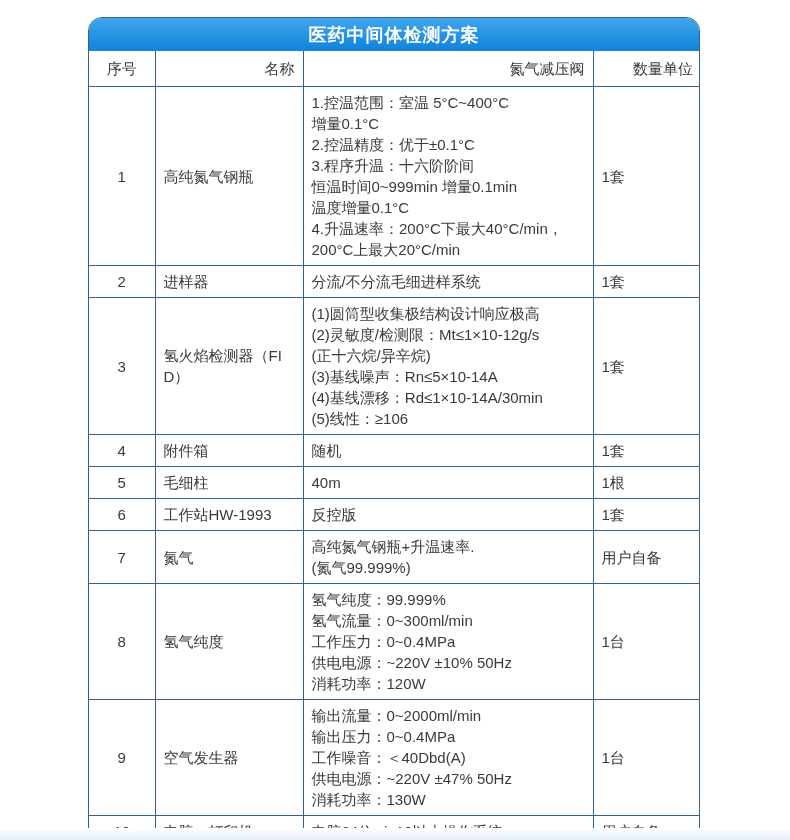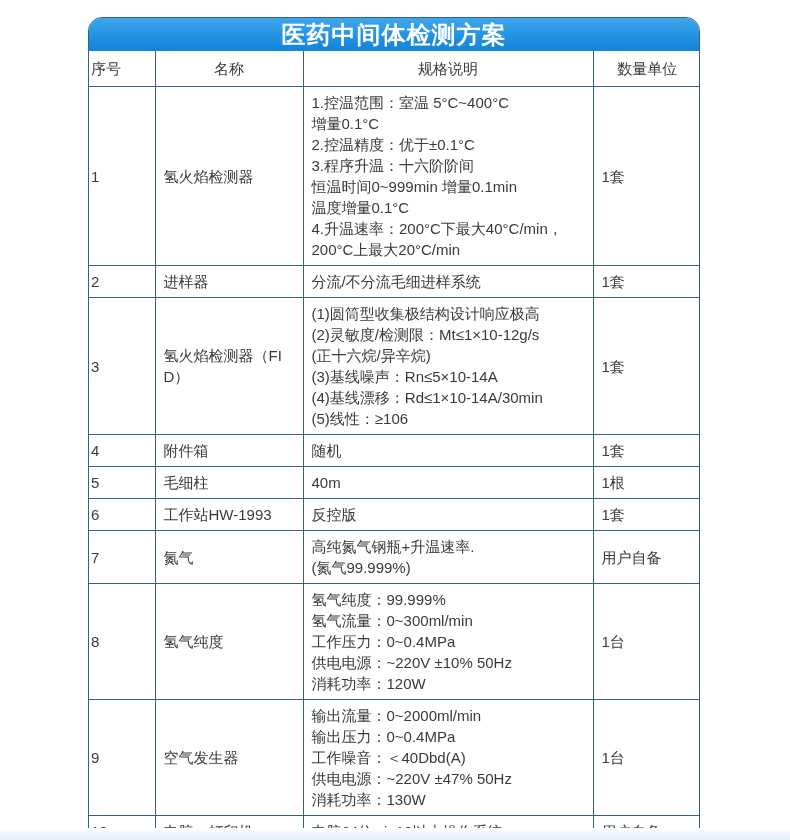--- a/index.html
+++ b/index.html
@@ -25,46 +25,46 @@
   }
   .title-bar {
     height: 33px;
     background: linear-gradient(180deg, #3fa6ec 0%, #1486dc 90%);
     display: flex;
     align-items: center;
     justify-content: center;
   }
   .title-bar span {
     color: #ffffff;
-    font-size: 24px;
+    font-size: 18px;
     font-weight: bold;
     letter-spacing: 1px;
   }
   table {
     width: 100%;
     border-collapse: collapse;
     table-layout: fixed;
   }
   th, td {
     border: 1px solid #35618c;
     color: #3a3a3a;
     font-size: 15px;
     line-height: 21px;
     padding: 5px 8px;
     vertical-align: middle;
     box-sizing: border-box;
     word-break: break-all;
   }
   thead th {
     font-weight: 400;
-    text-align: center;
+    text-align: right;
     padding: 7px 8px;
   }
   th.col-no, td.cell-no {
-    text-align: left;
+    text-align: center;
     padding-left: 2px;
     padding-right: 2px;
   }
   td.cell-spec {
     white-space: pre-line;
   }
   
   tr > *:first-child { border-left: none; }
   tr > *:last-child  { border-right: none; }
   thead tr > * { border-top: none; }
@@ -89,28 +89,28 @@
     <colgroup>
       <col style="width:66px">
       <col style="width:148px">
       <col style="width:290px">
       <col style="width:108px">
     </colgroup>
     <thead>
       <tr>
         <th class="col-no">序号</th>
         <th>名称</th>
-        <th>规格说明</th>
+        <th>氮气减压阀</th>
         <th>数量单位</th>
       </tr>
     </thead>
     <tbody id="table-body">
         <tr>
           <td class="cell-no">1</td>
-          <td class="cell-name">氢火焰检测器</td>
+          <td class="cell-name">高纯氮气钢瓶</td>
           <td class="cell-spec">1.控温范围：室温 5°C~400°C
 增量0.1°C
 2.控温精度：优于±0.1°C
 3.程序升温：十六阶阶间
 恒温时间0~999min 增量0.1min
 温度增量0.1°C
 4.升温速率：200°C下最大40°C/min，
 200°C上最大20°C/min</td>
           <td class="cell-qty">1套</td>
         </tr>

